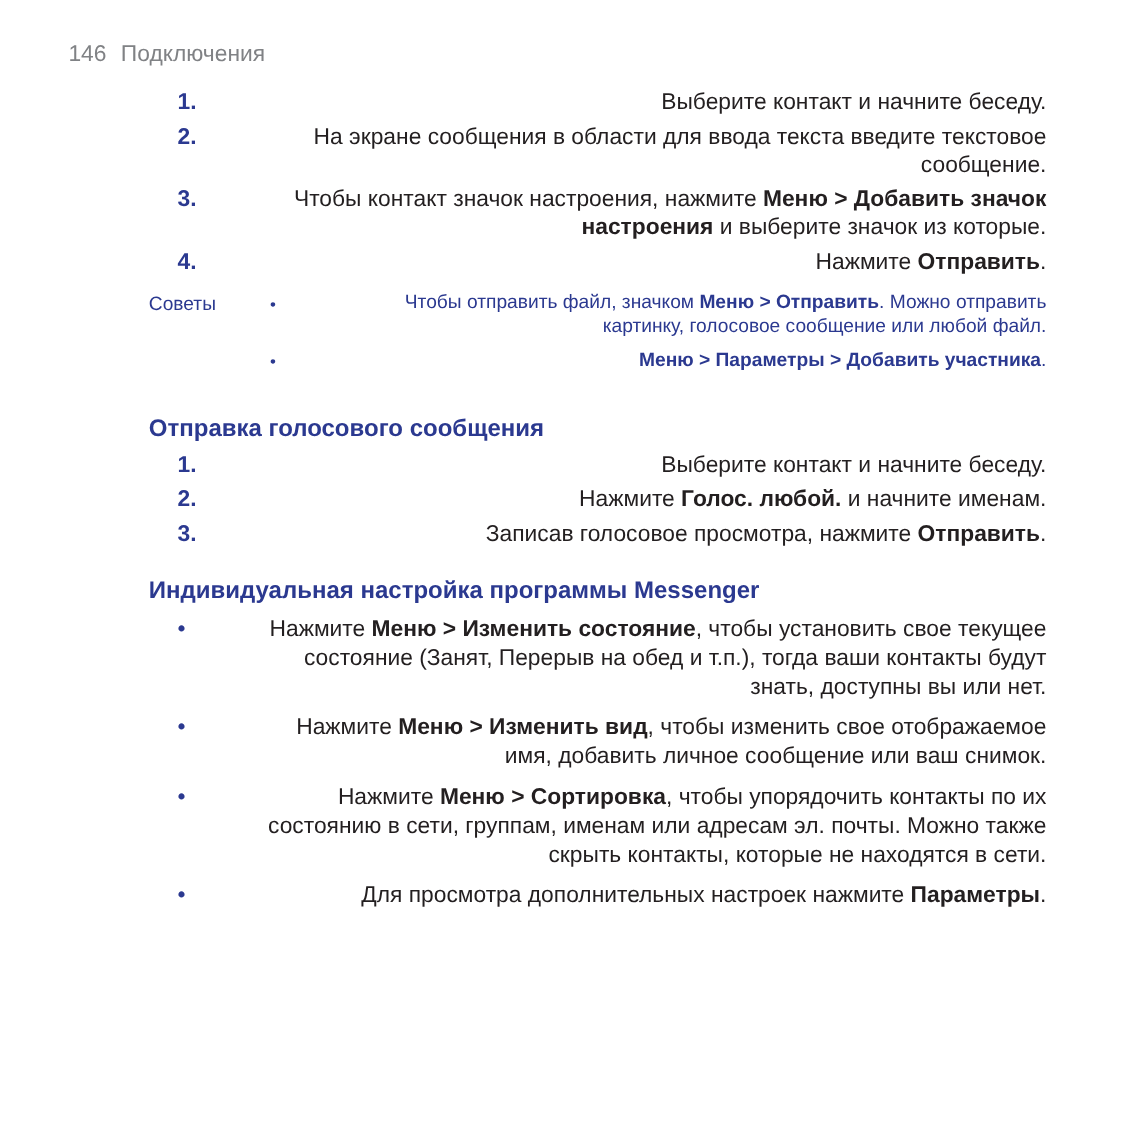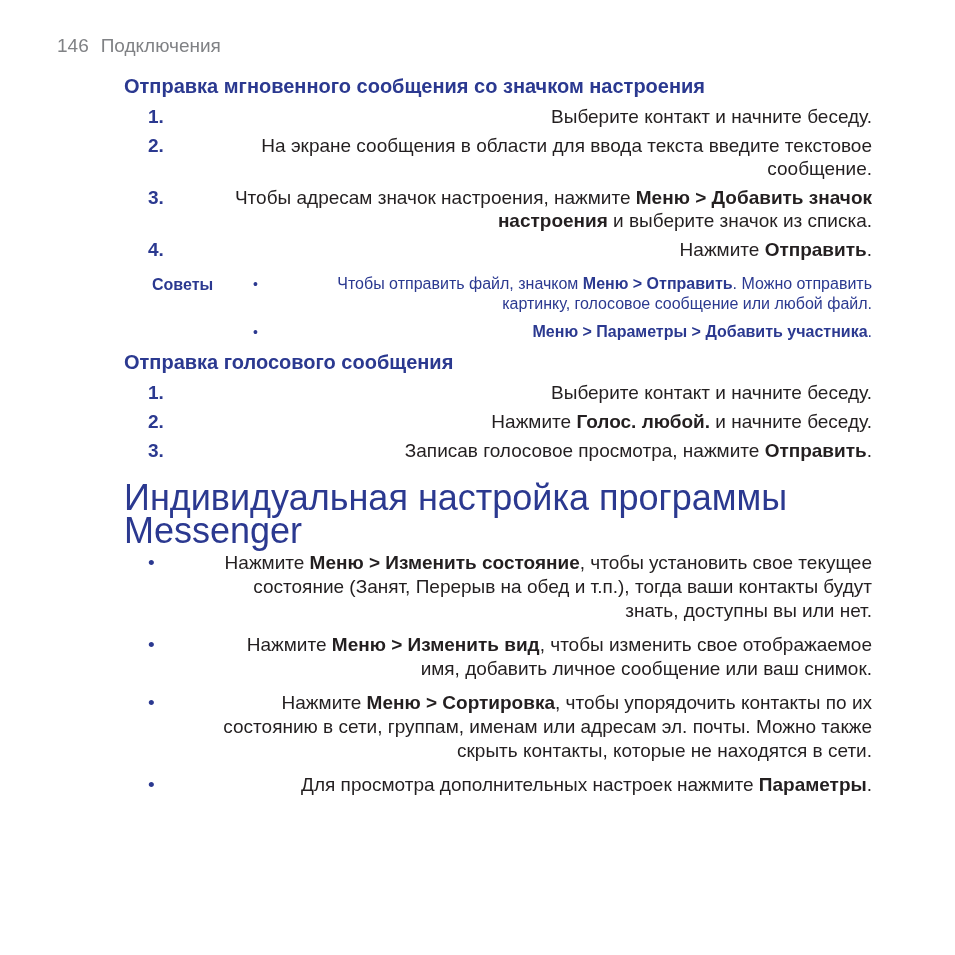--- a/index.html
+++ b/index.html
@@ -30,25 +30,25 @@
     font-size: 19px;
     line-height: 23px;
   }
   .h3 {
     font-size: 20px;
     line-height: 24px;
     font-weight: bold;
     color: #2b3990;
     margin: 0 0 7px 0;
   }
-  .h3.mt { }
+  .h3.mt { margin-top: 26px; }
   .h2 {
-    font-size: 36px;
+    font-size: 20px;
     line-height: 33px;
-    font-weight: normal;
+    font-weight: bold;
     color: #2b3990;
     margin: 19px 0 4px 0;
   }
   .intro { margin: 0 0 5px 0; }
   .rich-text { white-space: pre-wrap; flex: 1; text-align: right; }
   .b { font-weight: bold; }
   .step {
     display: flex;
     padding-left: 24px;
     margin-bottom: 6px;
@@ -73,23 +73,22 @@
   .tips {
     display: flex;
     margin-top: 13px;
     font-size: 16px;
     line-height: 20px;
     color: #2b3990;
   }
   .tips-label {
     flex: none;
     width: 101px;
-    font-weight: bold;
+    font-weight: normal;
     padding-top: 1px;
-    margin-left: 28px;
   }
   .tips-list { flex: 1; }
   .tips-list .bullet-row {
     padding-left: 0;
     margin-bottom: 8px;
   }
   .tips-list .bullet-glyph {
     width: 30px;
     font-size: 14px;
   }
@@ -98,35 +97,34 @@
 <body>
 
 <div class="page">
 
   <div class="page-header">
     <span>146</span><span class="chapter">Подключения</span>
   </div>
 
   <div class="content">
 
-    <div class="h3">Отправка мгновенного сообщения со значком настроения</div>
     <div class="steps">
         <div class="step">
           <span class="step-num">1.</span>
           <div class="rich-text"><span>Выберите контакт и начните беседу.</span></div>
         </div>
         <div class="step">
           <span class="step-num">2.</span>
           <div class="rich-text"><span>На экране сообщения в области для ввода текста введите текстовое
 сообщение.</span></div>
         </div>
         <div class="step">
           <span class="step-num">3.</span>
-          <div class="rich-text"><span>Чтобы адресам значок настроения, нажмите </span><span class="b">Меню &gt; Добавить значок
-настроения</span><span> и выберите значок из списка.</span></div>
+          <div class="rich-text"><span>Чтобы контакт значок настроения, нажмите </span><span class="b">Меню &gt; Добавить значок
+настроения</span><span> и выберите значок из которые.</span></div>
         </div>
         <div class="step">
           <span class="step-num">4.</span>
           <div class="rich-text"><span>Нажмите </span><span class="b">Отправить</span><span>.</span></div>
         </div>
       </div>
 
     <div class="tips">
       <div class="tips-label">Советы</div>
       <div class="tips-list">
@@ -143,21 +141,21 @@
     </div>
 
     <div class="h3 mt">Отправка голосового сообщения</div>
     <div class="steps">
         <div class="step">
           <span class="step-num">1.</span>
           <div class="rich-text"><span>Выберите контакт и начните беседу.</span></div>
         </div>
         <div class="step">
           <span class="step-num">2.</span>
-          <div class="rich-text"><span>Нажмите </span><span class="b">Голос. любой.</span><span> и начните беседу.</span></div>
+          <div class="rich-text"><span>Нажмите </span><span class="b">Голос. любой.</span><span> и начните именам.</span></div>
         </div>
         <div class="step">
           <span class="step-num">3.</span>
           <div class="rich-text"><span>Записав голосовое просмотра, нажмите </span><span class="b">Отправить</span><span>.</span></div>
         </div>
       </div>
 
     <div class="h2">Индивидуальная настройка программы Messenger</div>
     <div class="bullets">
         <div class="bullet-row">

